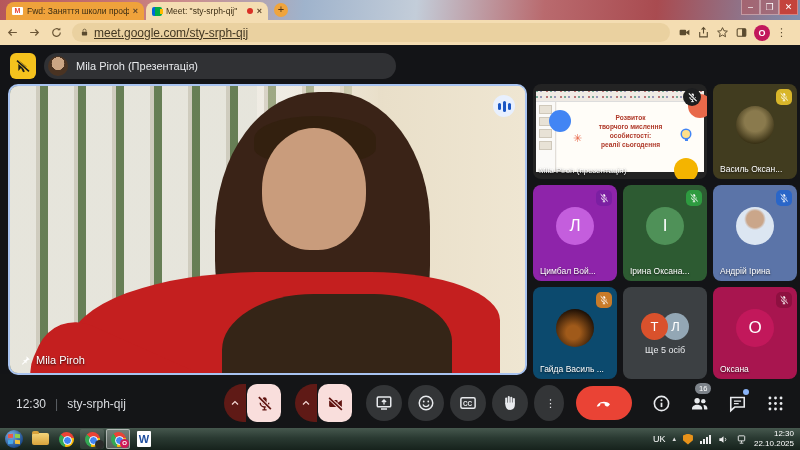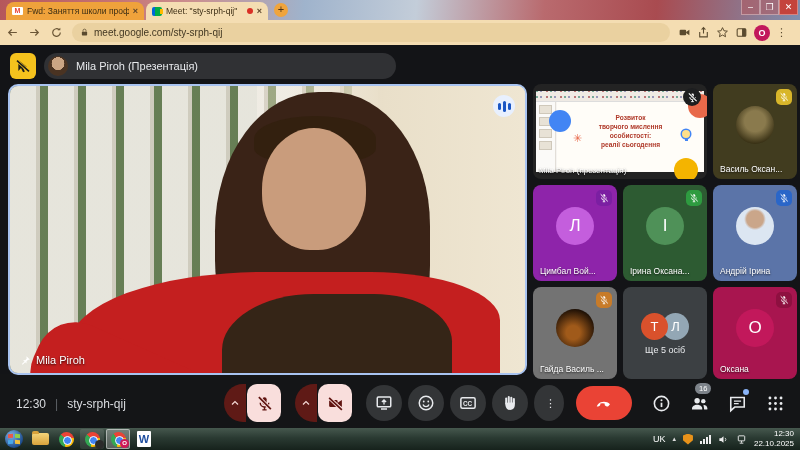--- a/index.html
+++ b/index.html
@@ -21,21 +21,21 @@
   .newtab-btn { position:absolute; left:274px; top:3px; width:14px; height:14px; border-radius:50%; background:#f0a43c; color:#4a3218; font-size:11px; line-height:13px; text-align:center; }
   .win-controls { position:absolute; right:2px; top:0; display:flex; }
   .win-btn { width:19px; height:15px; font-size:9px; color:#fff; text-align:center; line-height:14px; background:rgba(180,90,95,.55); border:1px solid rgba(255,255,255,.35); border-top:none; }
   .win-btn.close { background:#c4433c; }
 
   .toolbar { position:absolute; left:0; top:20px; width:800px; height:25px; background:#f4ddb2; display:flex; align-items:center; }
   .nav-ico { width:20px; height:20px; display:flex; align-items:center; justify-content:center; color:#6b5636; margin-left:2px; }
   .nav-ico svg { width:13px; height:13px; }
   .url-pill { margin-left:6px; width:598px; height:19px; border-radius:10px; background:#ead1a0; display:flex; align-items:center; padding:0 8px; gap:5px; }
   .url-pill svg { width:9px; height:9px; color:#5a4a2e; flex:0 0 auto; }
-  .url-text { font-size:10px; color:#423722; }
+  .url-text { font-size:12px; color:#423722;text-decoration:underline; }
   .tb-right { display:flex; align-items:center; gap:6px; margin-left:8px; }
   .tb-right svg { width:13px; height:13px; color:#5a4a2e; }
   .profile-badge { width:16px; height:16px; border-radius:50%; background:#c2185b; color:#fff; font-size:9px; font-weight:bold; text-align:center; line-height:16px; }
   .kebab { color:#5a4a2e; font-size:11px; letter-spacing:0; line-height:5px; width:8px; text-align:center; }
 
   
   .meet { position:absolute; left:0; top:45px; width:800px; height:329px; background:#131417; }
   .pointer-btn { position:absolute; left:10px; top:8px; width:26px; height:26px; border-radius:6px; background:#f5c21d; display:flex; align-items:center; justify-content:center; color:#1b1b1b; }
   .pointer-btn svg { width:16px; height:16px; }
   .presenter-pill { position:absolute; left:44px; top:8px; width:352px; height:26px; border-radius:13px; background:#303134; display:flex; align-items:center; gap:8px; padding:0 4px; }
@@ -424,21 +424,21 @@
   <div class="tile" style="left: 713px; top: 140px; width: 84px; height: 96px; background: rgb(91, 116, 168); --bg: #5b74a8;">
     <div class="mic-badge" style="background: rgb(42, 102, 200); --bg: #2a66c8;">
         <svg>
           <use href="#i-micoff"></use>
         </svg>
       </div>
     <div class="avatar-c" style="background:radial-gradient(circle at 50% 32%,#caa68a 0 26%,#dce6f2 34%)"></div>
     <div class="name">Андрій Ірина</div>
   </div>
 
-  <div class="tile" style="left: 533px; top: 242px; width: 84px; height: 92px; background: #737373; --bg: #48290d;">
+  <div class="tile" style="left: 533px; top: 242px; width: 84px; height: 92px; background: #0c4a6e; --bg: #48290d;">
     <div class="mic-badge" style="background: rgb(199, 123, 41); --bg: #c77b29;">
         <svg>
           <use href="#i-micoff"></use>
         </svg>
       </div>
     <div class="avatar-c" style="background:radial-gradient(circle at 45% 62%,#a05a1a 0 22%,#1c0f05 75%)"></div>
     <div class="name">Гайда Василь ...</div>
   </div>
 
   <div class="tile" style="left: 623px; top: 242px; width: 84px; height: 92px; background: rgb(60, 64, 67); --bg: #3c4043;">

